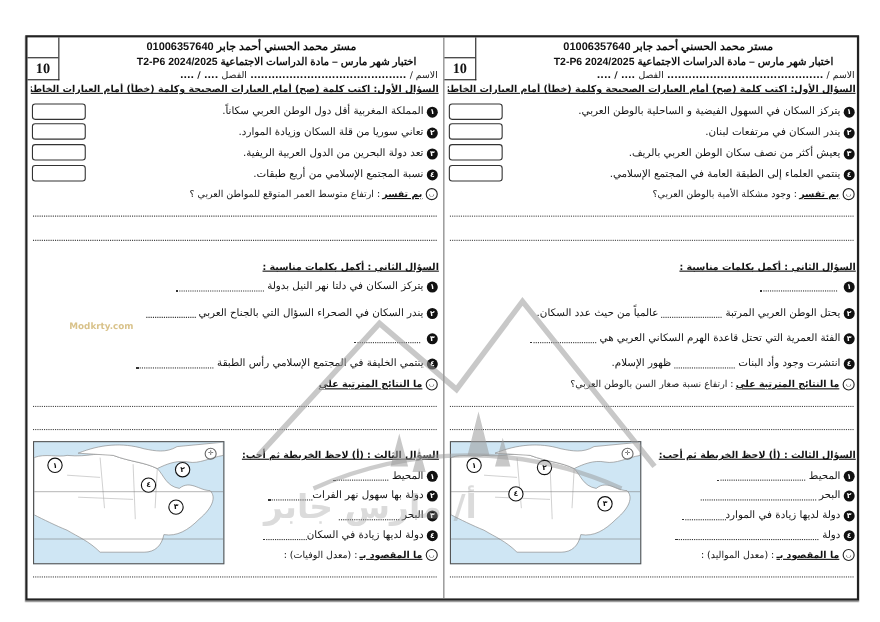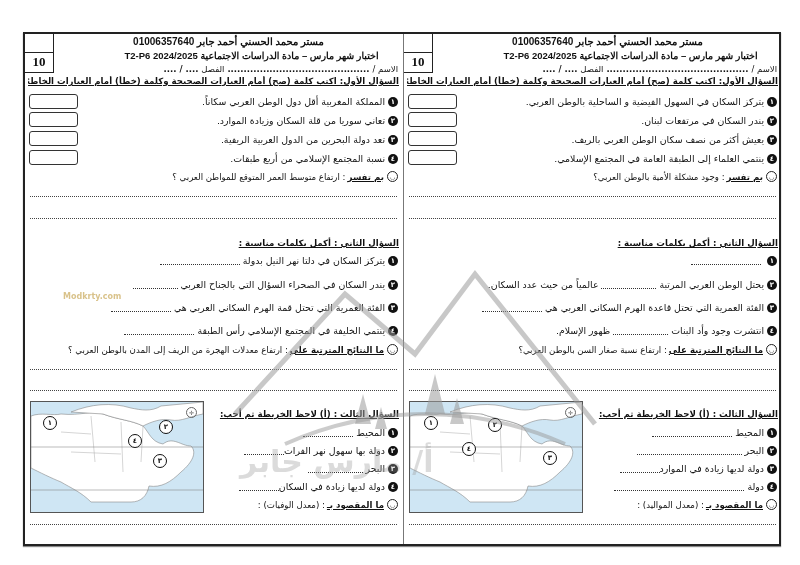--- a/index.html
+++ b/index.html
@@ -164,26 +164,25 @@
         <span class="smile">◡</span>
         <span class="k">بم تفسر</span>
         <span>: ارتفاع متوسط العمر المتوقع للمواطن العربي ؟</span>
       </div>
     <div class="dots" style="top:162px"></div>
     <div class="dots" style="top:184px"></div>
 
     <div class="qtitle" style="top:204px">السؤال الثاني : أكمل بكلمات مناسبة :</div>
     <div class="item" style="top:221px"><span class="bullet">١</span><span>يتركز السكان في دلتا نهر النيل بدولة</span>&nbsp;<span class="blank" style="width:80px"></span></div>
     <div class="item" style="top:245px"><span class="bullet">٢</span><span>يندر السكان في الصحراء السؤال التي بالجناح العربي</span>&nbsp;<span class="blank" style="width:45px"></span></div>
-    <div class="item" style="top:268px"><span class="bullet">٣</span><span>الفئة العمرية التي تحتل قمة الهرم السكاني العربي هي</span>&nbsp;<span class="blank" style="width:60px"></span></div>
+    <div class="item" style="top:268px"><span class="bullet">٣</span>&nbsp;<span class="blank" style="width:60px"></span></div>
     <div class="item" style="top:291px"><span class="bullet">٤</span><span>ينتمي الخليفة في المجتمع الإسلامي رأس الطبقة</span>&nbsp;<span class="blank" style="width:70px"></span></div>
     <div class="why" style="top:310px">
         <span class="smile">◡</span>
         <span class="k">ما النتائج المترتبة على</span>
-        <span>: ارتفاع معدلات الهجرة من الريف إلى المدن بالوطن العربي ؟</span>
       </div>
     <div class="dots" style="top:335px"></div>
     <div class="dots" style="top:356px"></div>
 
     <div class="qtitle" style="top:375px">السؤال الثالث : (أ) لاحظ الخريطة ثم أجب:</div>
     <div class="item" style="top:393px"><span class="bullet">١</span><span>المحيط</span>&nbsp;<span class="blank" style="width:50px"></span></div>
     <div class="item" style="top:411px">
         <span class="bullet">٢</span>
         <span>دولة بها سهول نهر الفرات</span>
         <span class="blank" style="width:40px"></span>

